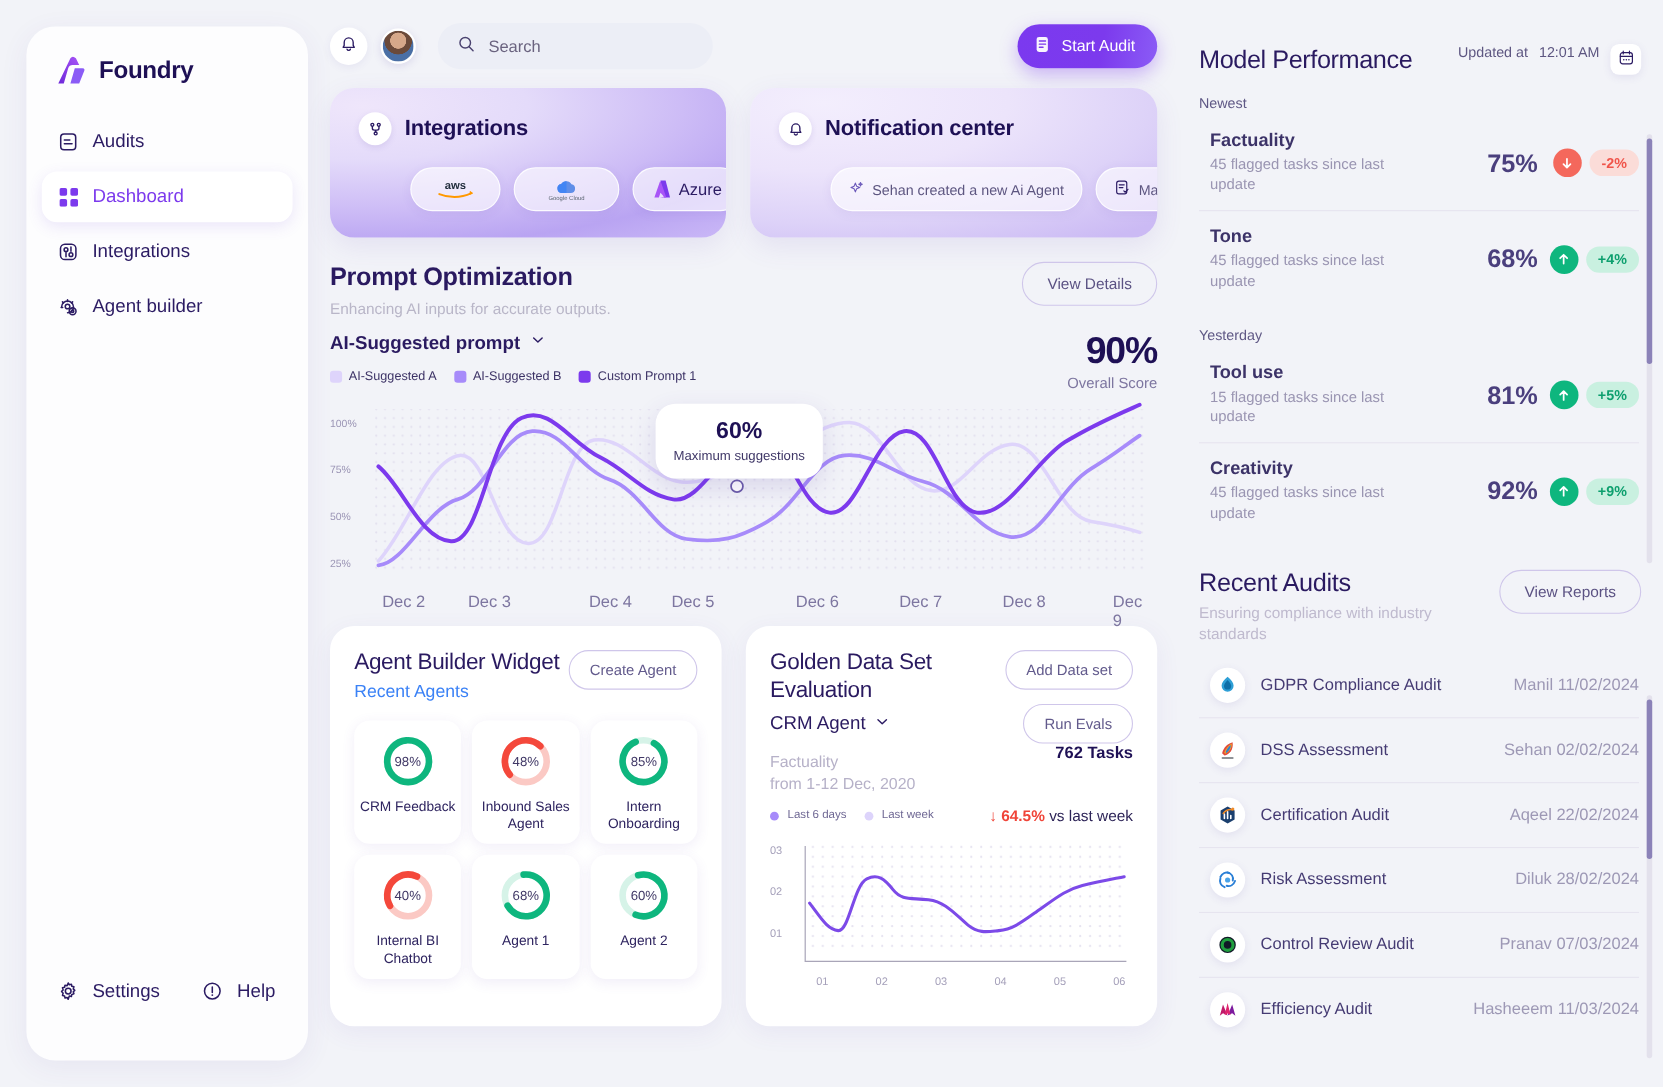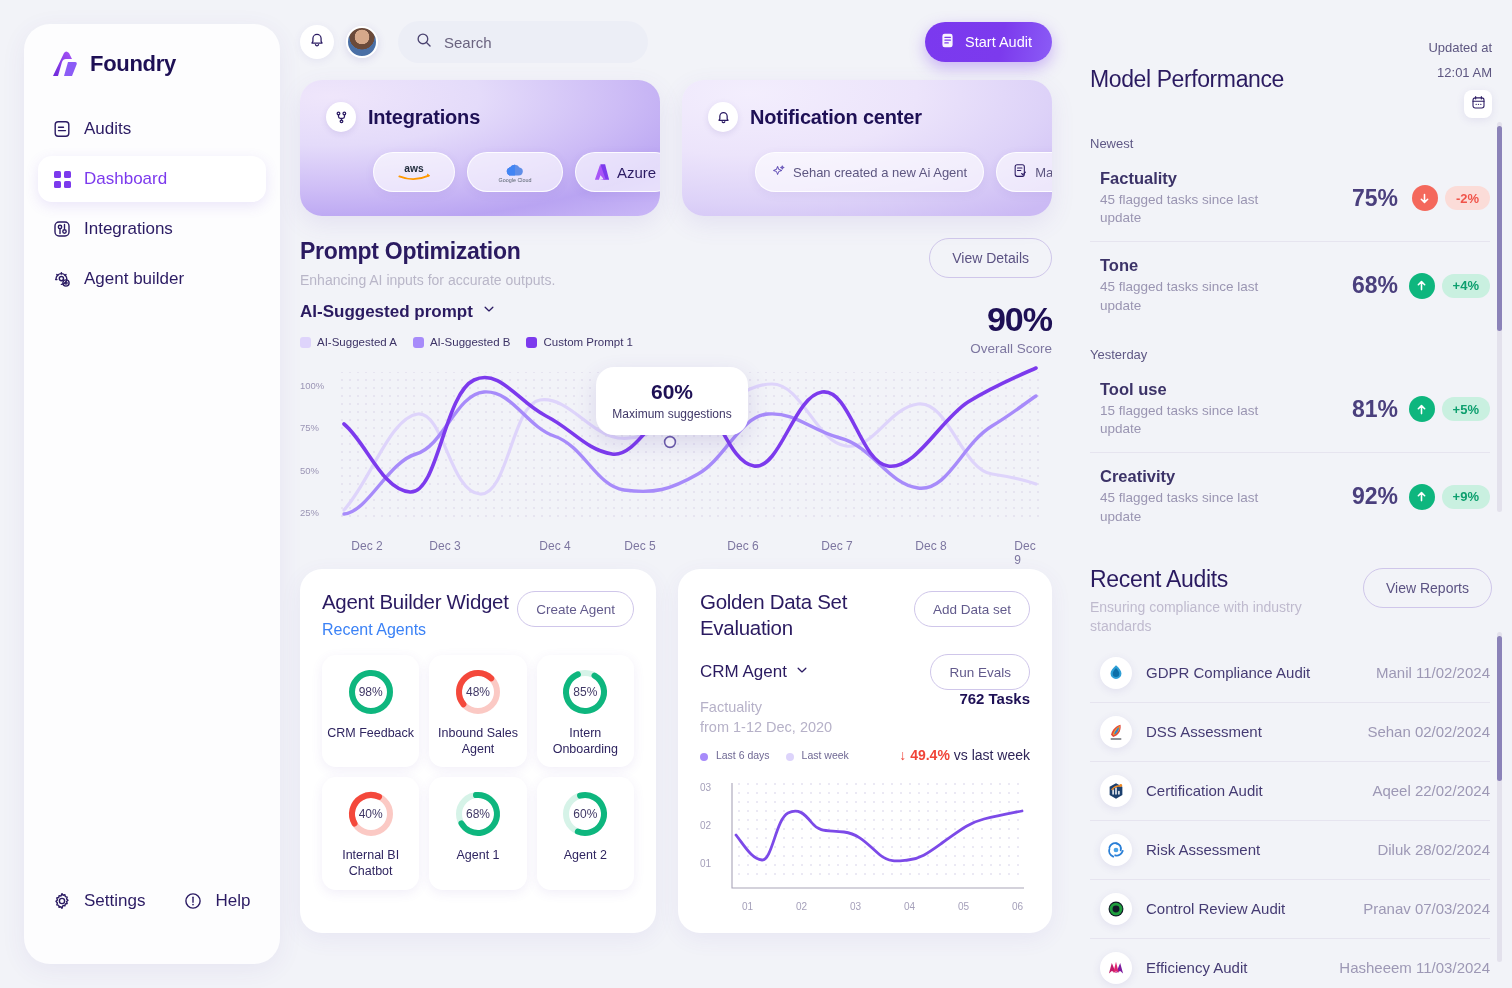--- a/index.html
+++ b/index.html
@@ -114,21 +114,21 @@
   .po-legend { display: flex; align-items: center; gap: 8px; margin-top: 14px; font-size: 11.5px; color: #3d3366; }
   .lg { display: flex; align-items: center; gap: 6px; margin-right: 8px; }
   .lg-sw { width: 11px; height: 11px; border-radius: 3px; }
   .score-box { position: absolute; right: 0; top: 62px; text-align: right; }
   .score-val { font-size: 34px; font-weight: bold; color: #1e1055; letter-spacing: -1px; }
   .score-lbl { font-size: 13.5px; color: #7d76a0; margin-top: 2px; }
 
   .chart-wrap { position: relative; margin-top: 14px; height: 175px; }
   .y-lbl { position: absolute; left: 0; font-size: 9.5px; color: #9b95b5; }
   .x-axis { position: relative; height: 16px; margin-top: 2px; }
-  .x-lbl { position: absolute; font-size: 12px; color: #7d76a0; transform: translateX(-50%); padding-left: 26px; }
+  .x-lbl { position: absolute; font-size: 15px; color: #7d76a0; transform: translateX(-50%); padding-left: 26px; }
   .tooltip {
     position: absolute; left: 296px; top: 5px; width: 152px; padding: 13px 0 14px;
     background: #fff; border-radius: 18px; text-align: center;
     box-shadow: 0 8px 22px rgba(90,60,170,.16); z-index: 5;
   }
   .tt-val { font-size: 21px; font-weight: bold; color: #1e1055; }
   .tt-lbl { font-size: 12px; color: #3f3767; margin-top: 3px; }
 
   
   .bottom-row { display: flex; gap: 22px; margin-top: 14px; }
@@ -152,35 +152,35 @@
     display: flex; flex-direction: column; align-items: center; gap: 8px;
     box-shadow: 0 3px 12px rgba(100,70,180,.09); cursor: pointer;
   }
   .donut { position: relative; width: 50px; height: 50px; }
   .donut-txt {
     position: absolute; inset: 0; display: flex; align-items: center; justify-content: center;
     font-size: 12px; color: #403866; font-weight: 500;
   }
   .agent-name { font-size: 12.5px; color: #2f2560; text-align: center; line-height: 1.3; }
 
-  .gds-row2 { display: flex; align-items: center; margin-top: 14px; }
+  .gds-row2 { display: flex; align-items: center; }
   .gds-select { display: flex; align-items: center; gap: 8px; font-size: 17px; font-weight: 500; color: #2a1a60; cursor: pointer; }
   .gds-meta { font-size: 14.5px; color: #b6b1c8; line-height: 1.35; margin-top: 8px; }
   .gds-right { margin-left: auto; text-align: right; }
   .tasks { font-size: 15px; font-weight: bold; color: #1e1055; }
   .delta { font-size: 14px; color: #2e2558; margin-top: 10px; }
   .delta b { color: #f04438; }
   .gds-legend { display: flex; gap: 16px; margin-top: 10px; font-size: 10.5px; color: #6f6894; }
   .dot { width: 8px; height: 8px; border-radius: 50%; display: inline-block; margin-right: 5px; vertical-align: middle; }
 
   
   .right { position: absolute; left: 1068px; top: 0; width: 444px; height: 740px; }
   .mp-head { display: flex; align-items: center; padding: 40px 20px 0 22px; }
   .mp-title { font-size: 23px; font-weight: 500; color: #2a1a60; letter-spacing: -.4px; }
-  .mp-upd { margin-left: auto; display: flex; align-items: flex-end; gap: 10px; font-size: 13px; color: #5d5681; flex-direction: column; }
+  .mp-upd { margin-left: auto; display: flex; align-items: flex-start; gap: 10px; font-size: 13px; color: #5d5681; }
   .cal-btn {
     width: 28px; height: 28px; border-radius: 8px; background: #fff;
     display: flex; align-items: center; justify-content: center;
     box-shadow: 0 2px 8px rgba(80,60,160,.10); cursor: pointer;
   }
   .group-lbl { font-size: 13px; color: #5f5885; padding: 18px 0 4px 22px; }
   .mp-list { position: relative; }
   .mp-row {
     display: flex; align-items: center; margin: 0 22px; padding: 14px 0 14px 10px;
     border-bottom: 1px solid #e6e4ef;
@@ -481,21 +481,21 @@
         <div class="tooltip">
           <div class="tt-val">60%</div>
           <div class="tt-lbl">Maximum suggestions</div>
         </div>
       </div>
 
       <div class="x-axis">
         <span class="x-lbl" style="left:54px">Dec 2</span>
         <span class="x-lbl" style="left:132px">Dec 3</span>
         <span class="x-lbl" style="left:242px">Dec 4</span>
-        <span class="x-lbl" style="left:327px">Dec 5</span>
+        <span class="x-lbl" style="left:317px">Dec 5</span>
         <span class="x-lbl" style="left:430px">Dec 6</span>
         <span class="x-lbl" style="left:524px">Dec 7</span>
         <span class="x-lbl" style="left:618px">Dec 8</span>
         <span class="x-lbl" style="left:712px">Dec 9</span>
       </div>
     </div>
 
     <div class="bottom-row">
 
       <div class="white-card abw">
@@ -607,21 +607,21 @@
               <span class="dot" style="background:#a78bfa"></span>
               <span>Last 6 days</span>
             </span>
             <span>
               <span class="dot" style="background:#ddd4fb"></span>
               <span>Last week</span>
             </span>
           </div>
           <div class="delta" style="margin-left:auto;">
             <span style="color:#f04438;">↓</span>
-            <b>49.4%</b>
+            <b>64.5%</b>
             <span>vs last week</span>
           </div>
         </div>
 
         <div style="position:relative;margin-top:10px;height:150px;">
           <div style="position:absolute;left:0;top:9px;font-size:10px;color:#a5a0ba;">03</div>
           <div style="position:absolute;left:0;top:47px;font-size:10px;color:#a5a0ba;">02</div>
           <div style="position:absolute;left:0;top:85px;font-size:10px;color:#a5a0ba;">01</div>
           <svg width="300" height="126" viewBox="0 0 300 126" style="position:absolute;left:28px;top:0;">
             <defs>

